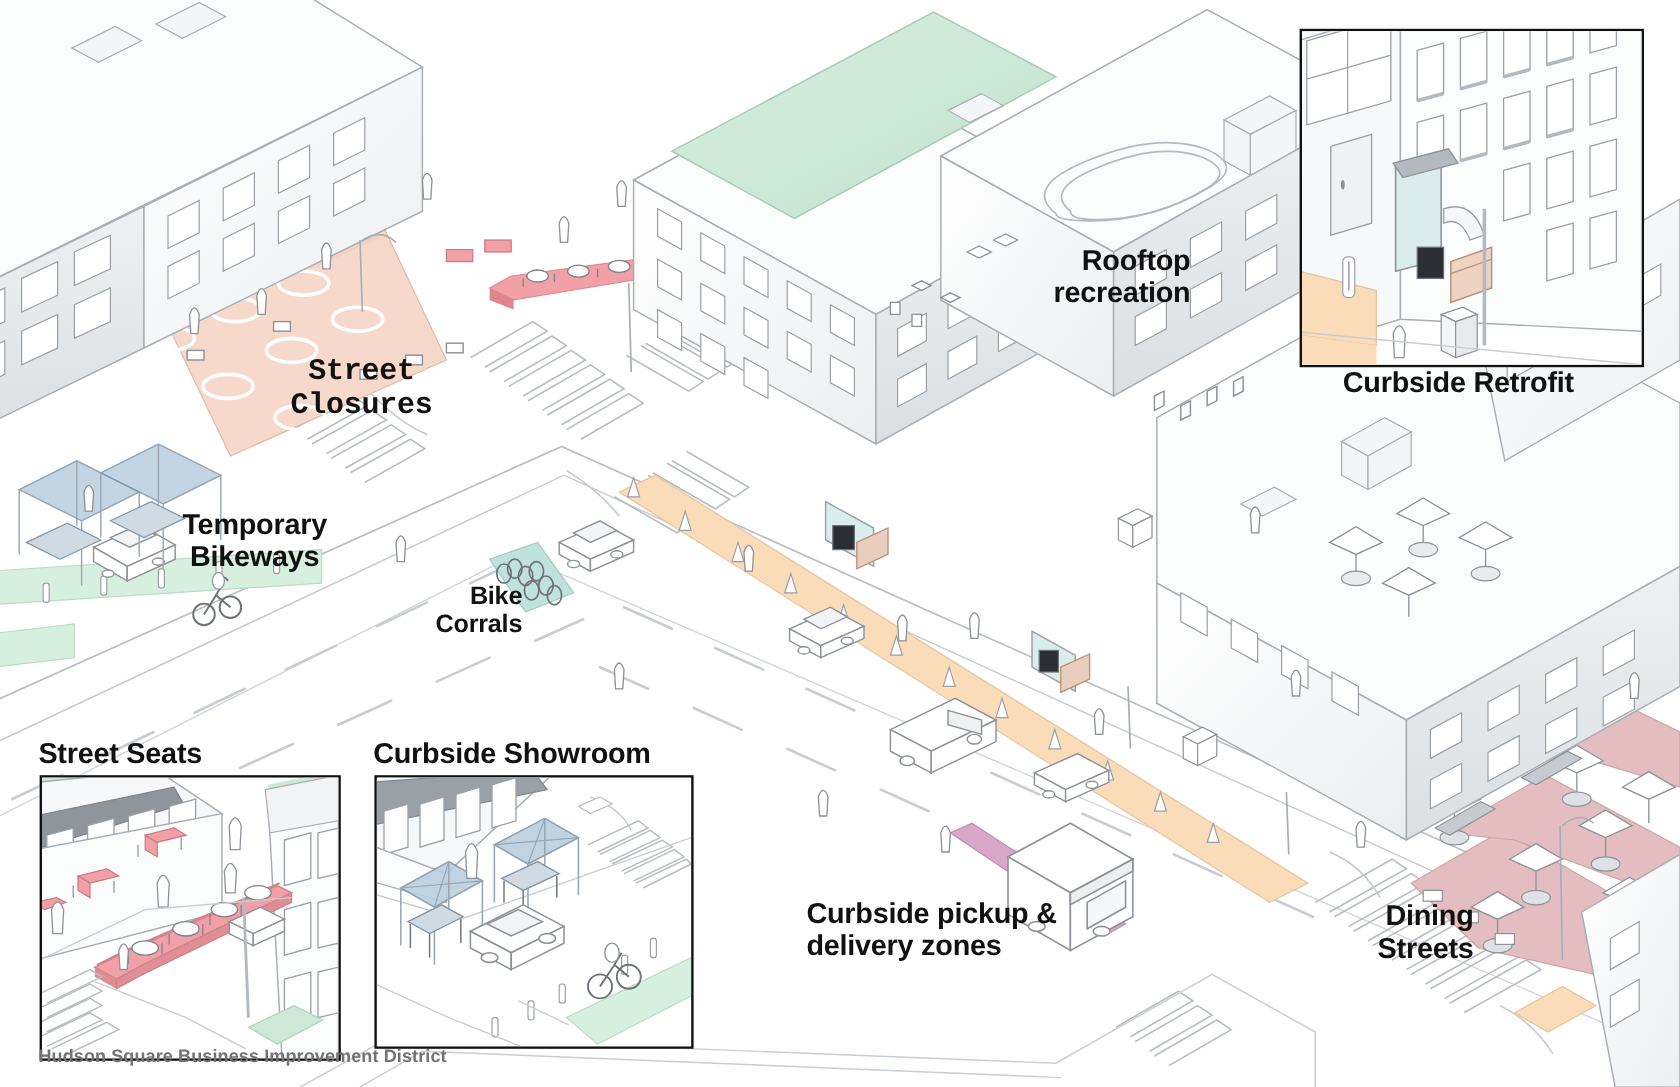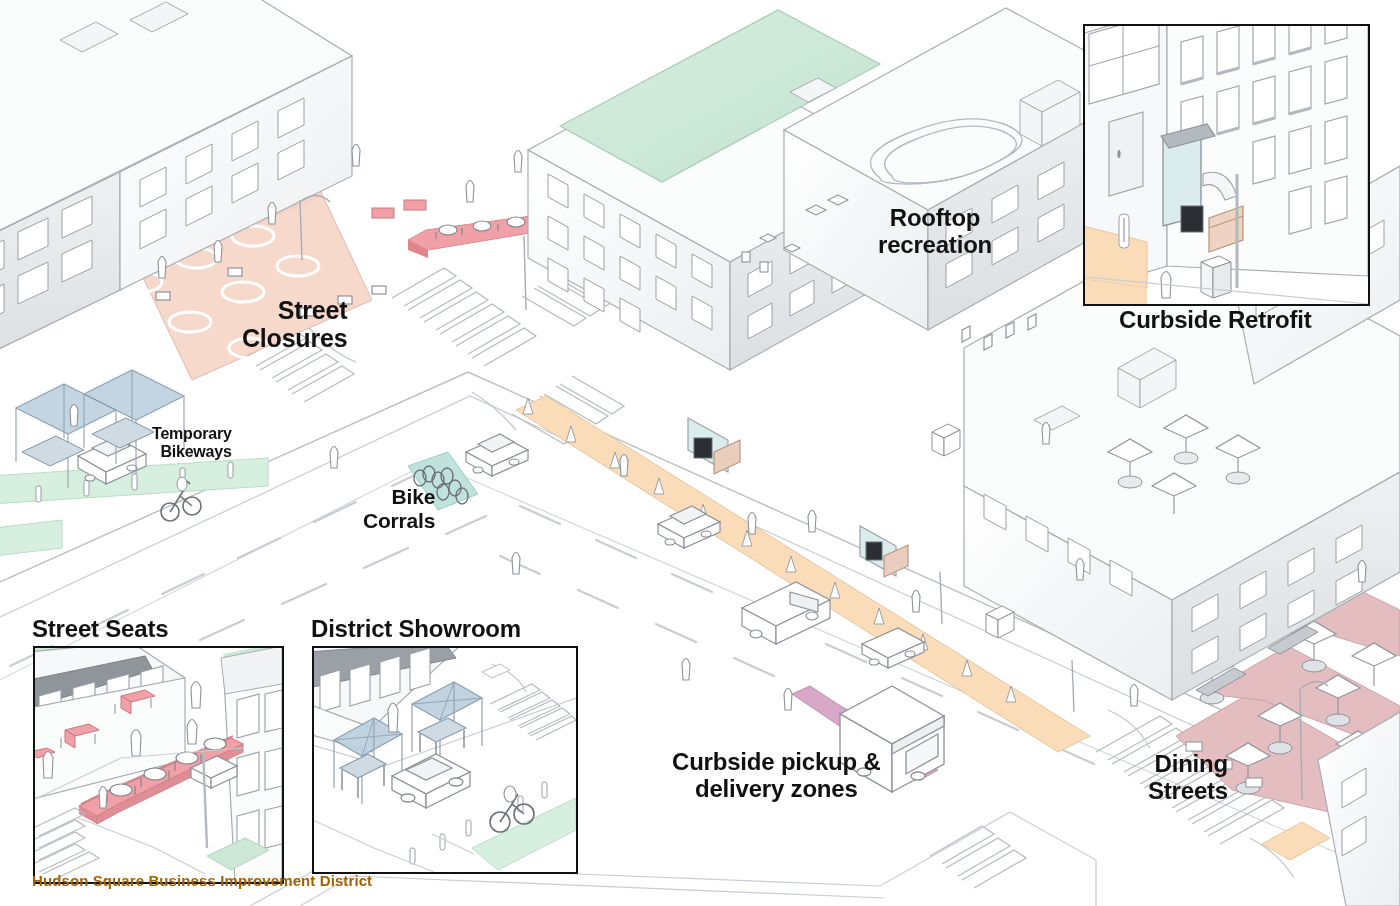--- a/index.html
+++ b/index.html
@@ -20,48 +20,48 @@
   
   .label{
     position:absolute;
     font-weight:700;
     color:#111111;
     line-height:1.12;
     letter-spacing:-0.2px;
     white-space:pre-line;
     pointer-events:none;
   }
-  .lbl-street-closures{left:242px;top:296px;font-size:25px;text-align:right;}
-  .lbl-temporary-bikeways{left:152px;top:425px;font-size:16px;text-align:right;}
+  .lbl-street-closures{left:242px;top:296px;font-size:25px;text-align:center;font-family:Liberation Mono, monospace;}
+  .lbl-temporary-bikeways{left:152px;top:425px;font-size:24px;text-align:center;}
   .lbl-bike-corrals{left:363px;top:485px;font-size:21px;text-align:right;}
-  .lbl-rooftop{left:878px;top:205px;font-size:24px;text-align:center;}
+  .lbl-rooftop{left:878px;top:205px;font-size:24px;text-align:right;}
   .lbl-curbside-retrofit{left:1083px;top:307px;font-size:24px;margin-left:36px;}
   .lbl-street-seats{left:32px;top:616px;font-size:24px;text-align:center;}
   .lbl-curbside-showroom{left:311px;top:616px;font-size:24px;}
-  .lbl-curbside-pickup{left:672px;top:749px;font-size:24px;text-align:center;}
+  .lbl-curbside-pickup{left:672px;top:749px;font-size:24px;text-align:left;}
   .lbl-dining-streets{left:1148px;top:751px;font-size:24px;text-align:right;}
 
   
   .inset{
     position:absolute;
     background:#ffffff;
     border:2px solid #111111;
     overflow:hidden;
   }
   .inset-retrofit{left:1083px;top:24px;width:283px;height:278px;}
   .inset-seats{left:33px;top:646px;width:247px;height:234px;}
   .inset-showroom{left:312px;top:646px;width:262px;height:224px;}
   .inset svg{position:absolute;top:0;left:0;display:block;}
 
   
   .watermark{
     position:absolute;
     left:32px;top:872px;
     font-size:15px;font-weight:700;
-    color:#a16207;
+    color:#737373;
     letter-spacing:0.1px;
     white-space:nowrap;
     pointer-events:none;
   }
 
   .sr{position:absolute;width:1px;height:1px;overflow:hidden;clip:rect(0 0 0 0);}
 </style>
 </head>
 <body>
 
@@ -841,21 +841,21 @@
         <polyline points="8,226 54,204 64,210 18,232"></polyline>
       </g>
 
       <polygon points="172,208 210,190 234,202 196,222" fill="#cde8d6" stroke="#aed4bd" stroke-width="1"></polygon>
 
       <polyline points="-6,154 86,110 208,100" fill="none" stroke="#c9cdd2" stroke-width="1.2"></polyline>
       <polyline points="44,170 120,200 170,226" fill="none" stroke="#c9cdd2" stroke-width="1.2"></polyline>
     </svg>
   </div>
 
-  <div class="label lbl-curbside-showroom">District Showroom</div>
+  <div class="label lbl-curbside-showroom">Curbside Showroom</div>
   <div class="inset inset-showroom">
     <svg viewBox="0 0 262 224" width="262" height="224">
       <rect x="0" y="0" width="262" height="224" fill="#ffffff"></rect>
 
       <polygon points="-6,-6 150,-6 58,80 -6,56" fill="#f7f8f9" stroke="#a8adb3" stroke-width="1.2"></polygon>
       <polygon points="-6,4 130,-6 142,10 -6,40" fill="#9aa0a6" stroke="#80868c" stroke-width="1"></polygon>
       <g stroke="#9ba0a6" stroke-width="1.1" fill="#ffffff">
         <polygon points="6,28 26,22 26,58 6,64"></polygon>
         <polygon points="36,22 56,16 56,52 36,58"></polygon>
         <polygon points="66,14 86,8 86,44 66,50"></polygon>

